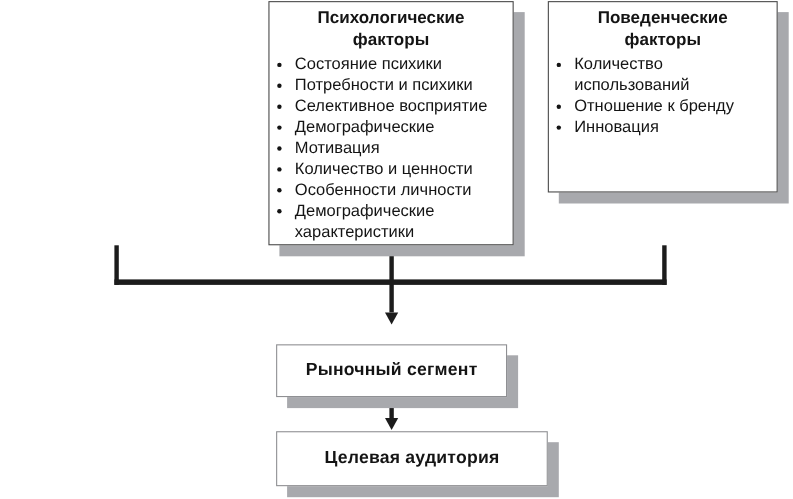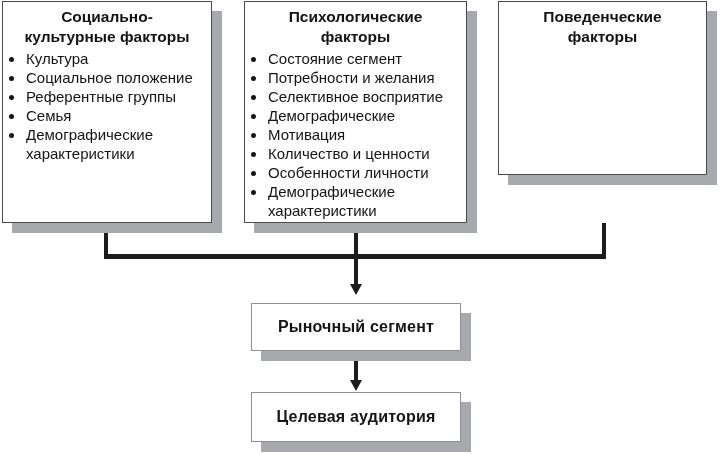--- a/index.html
+++ b/index.html
@@ -25,22 +25,22 @@
     display: flex;
     align-items: center;
     justify-content: center;
     font-weight: bold;
     font-size: 16px;
     letter-spacing: 0.2px;
   }
   .fb1 { left: 2px;   top: 1px; width: 210px; height: 222px; }
   .fb2 { left: 244px; top: 1px; width: 223px; height: 222px; }
   .fb3 { left: 498px; top: 1px; width: 209px; height: 174px; }
-  .rb1 { left: 251px; top: 303px; width: 210px; height: 48px; }
-  .rb2 { left: 251px; top: 392px; width: 210px; height: 50px; }
+  .rb1 { left: 251px; top: 313px; width: 210px; height: 48px; }
+  .rb2 { left: 251px; top: 392px; width: 247px; height: 50px; }
   .box-title {
     text-align: center;
     font-weight: bold;
     font-size: 15.5px;
     line-height: 20px;
     padding-top: 5px;
   }
   .factor-box ul {
     margin: 2px 0 0 0;
     padding: 0 4px 0 22px;
@@ -71,56 +71,48 @@
   .bus { left: 104px; top: 254px; width: 502px; height: 5px; }
   .v4  { left: 354px; top: 344px; width: 4px; height: 36px; }
   .ah1 { left: 350px; top: 284px; }
   .ah2 { left: 350px; top: 380px; }
 </style>
 </head>
 <body>
 
 <div id="canvas">
 
-  <div class="box factor-box fb1">
-    <div class="box-title">
-      <div>Социально-</div>
-      <div>культурные факторы</div>
-    </div>
-    <ul>
-      <li>Культура</li>
-      <li>Социальное положение</li>
-      <li>Референтные группы</li>
-      <li>Семья</li>
-      <li>Демографические характеристики</li>
-    </ul>
-  </div>
 
   <div class="box factor-box fb2">
     <div class="box-title">
       <div>Психологические</div>
       <div>факторы</div>
     </div>
     <ul>
-      <li>Состояние сегмент</li>
-      <li>Потребности и желания</li>
+      <li>Состояние психики</li>
+      <li>Потребности и психики</li>
       <li>Селективное восприятие</li>
       <li>Демографические</li>
       <li>Мотивация</li>
       <li>Количество и ценности</li>
       <li>Особенности личности</li>
       <li>Демографические характеристики</li>
     </ul>
   </div>
 
   <div class="box factor-box fb3">
     <div class="box-title">
       <div>Поведенческие</div>
       <div>факторы</div>
     </div>
+    <ul>
+      <li>Количество использований</li>
+      <li>Отношение к бренду</li>
+      <li>Инновация</li>
+    </ul>
   </div>
 
   <div class="connector v1"></div>
   <div class="connector v2"></div>
   <div class="connector v3"></div>
   <div class="connector bus"></div>
   <div class="arrow-head ah1"></div>
   <div class="connector v4"></div>
   <div class="arrow-head ah2"></div>
 

